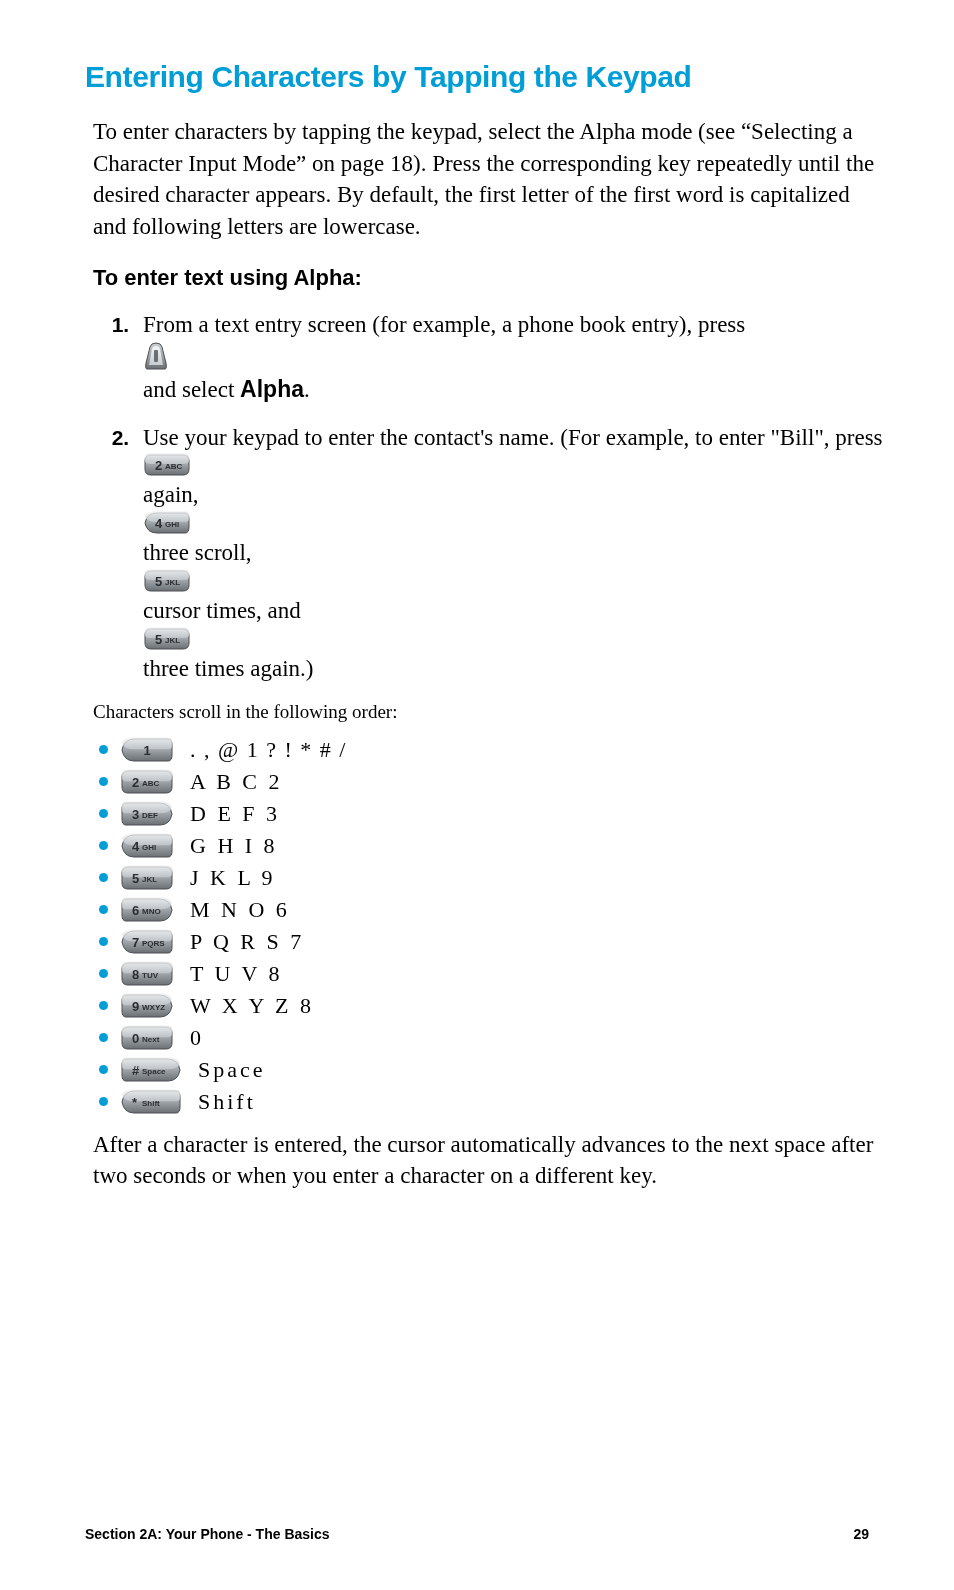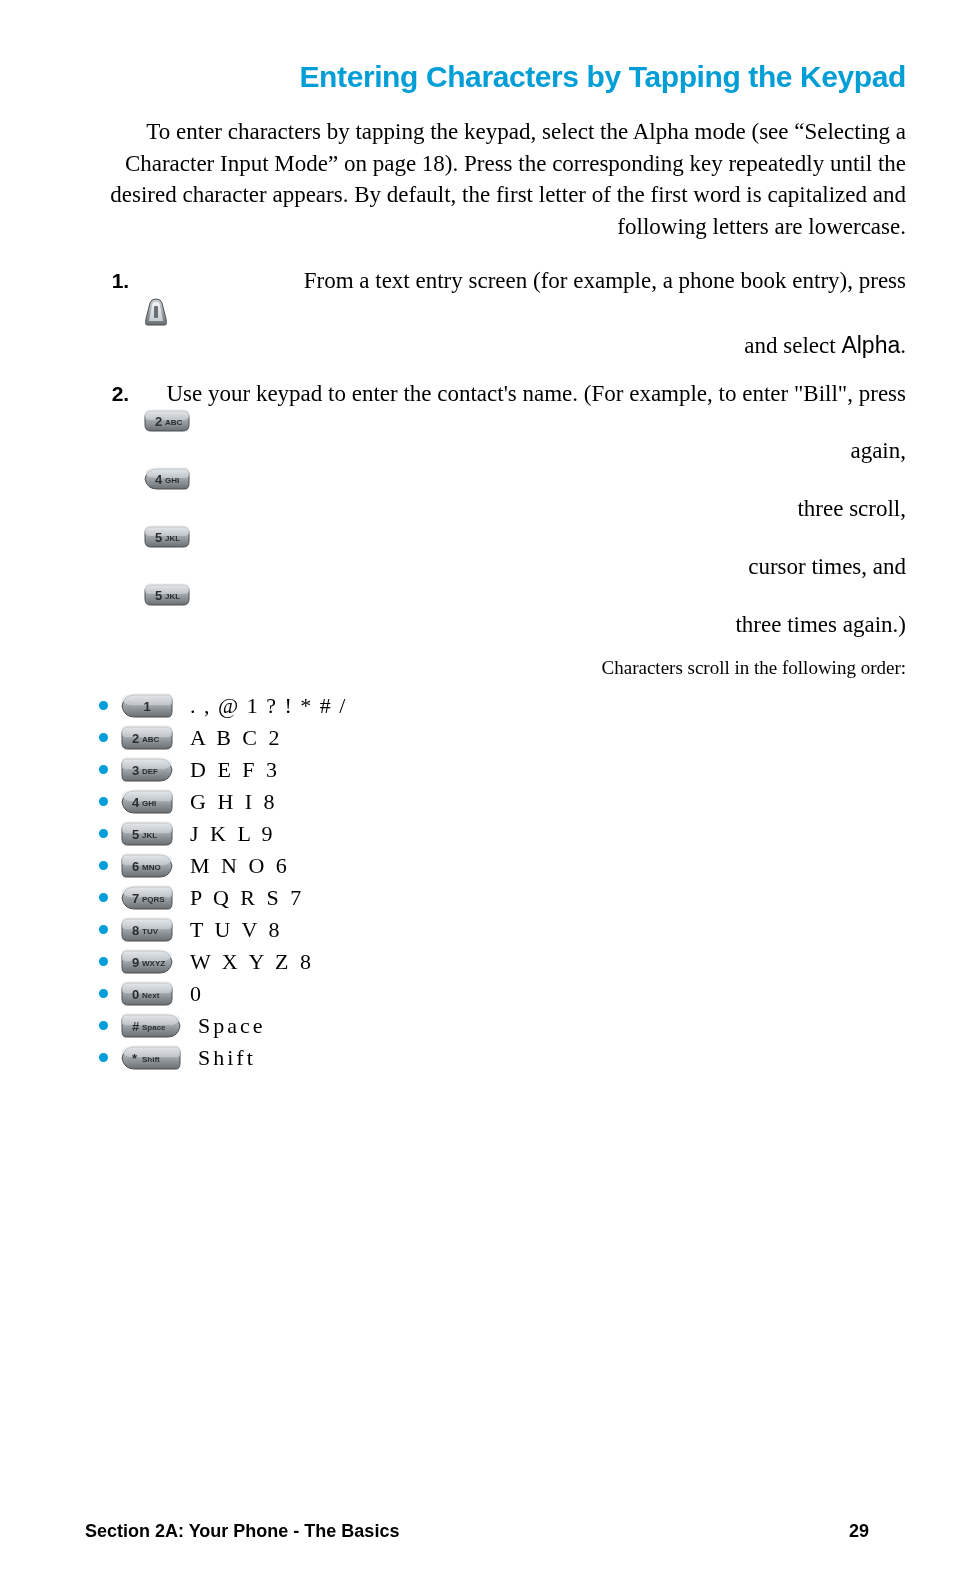--- a/index.html
+++ b/index.html
@@ -9,22 +9,21 @@
   }
   body {
     width: 954px;
     height: 1590px;
     font-family: "Palatino Linotype", "Book Antiqua", Palatino, Georgia, serif;
     color: #000;
     position: relative;
     box-sizing: border-box;
   }
   .page {
-    padding: 60px 48px 0 85px;
-    text-align: right;
+    padding: 60px 66px 0 85px;
   }
   .title {
     font-family: Arial, "Helvetica Neue", Helvetica, sans-serif;
     font-weight: 700;
     color: #009ed6;
     font-size: 30px;
     margin: 0 0 22px 0;
     letter-spacing: -0.4px;
   }
   .intro {
@@ -48,21 +47,21 @@
     margin-bottom: 14px;
     line-height: 1.4;
   }
   ol.steps > li::marker {
     font-family: Arial, "Helvetica Neue", Helvetica, sans-serif;
     font-weight: 700;
     font-size: 21px;
   }
   .alpha {
     font-family: Arial, "Helvetica Neue", Helvetica, sans-serif;
-    font-weight: 400;
+    font-weight: 700;
     margin-top: 8px;
   }
   .scroll-intro {
     font-size: 19px;
     margin: 0 0 14px 8px;
   }
   ul.keys {
     list-style: none;
     margin: 0 0 14px 8px;
     padding: 0;
@@ -100,21 +99,21 @@
   }
   .footer {
     position: absolute;
     left: 0;
     bottom: 48px;
     width: 100%;
     box-sizing: border-box;
     padding: 0 85px 0 85px;
     font-family: Arial, "Helvetica Neue", Helvetica, sans-serif;
     font-weight: 700;
-    font-size: 18px;
+    font-size: 14px;
     color: #000;
     display: flex;
     justify-content: space-between;
   }
   .inline-icon {
     vertical-align: middle;
     position: relative;
     top: -2px;
   }
   .key svg, .inline-icon svg { display: block; }
@@ -135,20 +134,21 @@
     </linearGradient>
   </defs>
 </svg>
 
 <div class="page">
 
   <h2 class="title">Entering Characters by Tapping the Keypad</h2>
 
   <p class="intro">To enter characters by tapping the keypad, select the Alpha mode (see “Selecting a Character Input Mode” on page 18). Press the corresponding key repeatedly until the desired character appears. By default, the first letter of the first word is capitalized and following letters are lowercase.</p>
 
+  <p class="subhead">To enter text using Alpha:</p>
 
   <ol class="steps">
     <li>
       <span>From a text entry screen (for example, a phone book entry), press </span><span class="inline-icon"><svg width="26" height="30" viewBox="0 0 26 30">
             <path d="M4 28 Q2 28 3 22 L7 6 Q8 2 13 2 Q18 2 19 6 L23 22 Q24 28 22 28 Z" fill="url(#keygrad)" stroke="#4a4f53" stroke-width="1"></path>
             <path d="M6 24 L9 8 Q10 5 13 5 Q16 5 17 8 L20 24 Z" fill="url(#keygrad-top)"></path>
             <rect x="11" y="9" width="4" height="12" rx="1" fill="#6a6f73"></rect>
           </svg></span><span> and select </span><span class="alpha">Alpha</span><span>.</span>
     </li>
     <li>
@@ -318,19 +318,20 @@
     <path d="M56 2 Q60 2 60 8 L60 18 Q60 24 56 24 L14 24 Q4 24 2 13 Q4 2 14 2 Z" fill="url(#keygrad)" stroke="#4a4f53" stroke-width="1"></path>
     <path d="M56 2 Q60 2 60 8 L60 18 Q60 24 56 24 L14 24 Q4 24 2 13 Q4 2 14 2 Z" fill="url(#keygrad-top)" transform="translate(0,-1) scale(1,0.55)" opacity="0.75"></path>
     <text x="12" y="18" text-anchor="start" font-family="Arial" font-weight="700" font-size="13" fill="#2b2e31">*</text>
     <text x="22" y="17" font-family="Arial" font-weight="700" font-size="8" fill="#2b2e31">Shift</text>
   </svg>
         </span>
         <span class="key-chars">Shift</span>
       </li>
     </ul>
 
+  <p class="after">After a character is entered, the cursor automatically advances to the next space after two seconds or when you enter a character on a different key.</p>
 
 </div>
 
 <div class="footer">
   <span>Section 2A: Your Phone - The Basics</span>
   <span>29</span>
 </div>
 
 </body></html>

